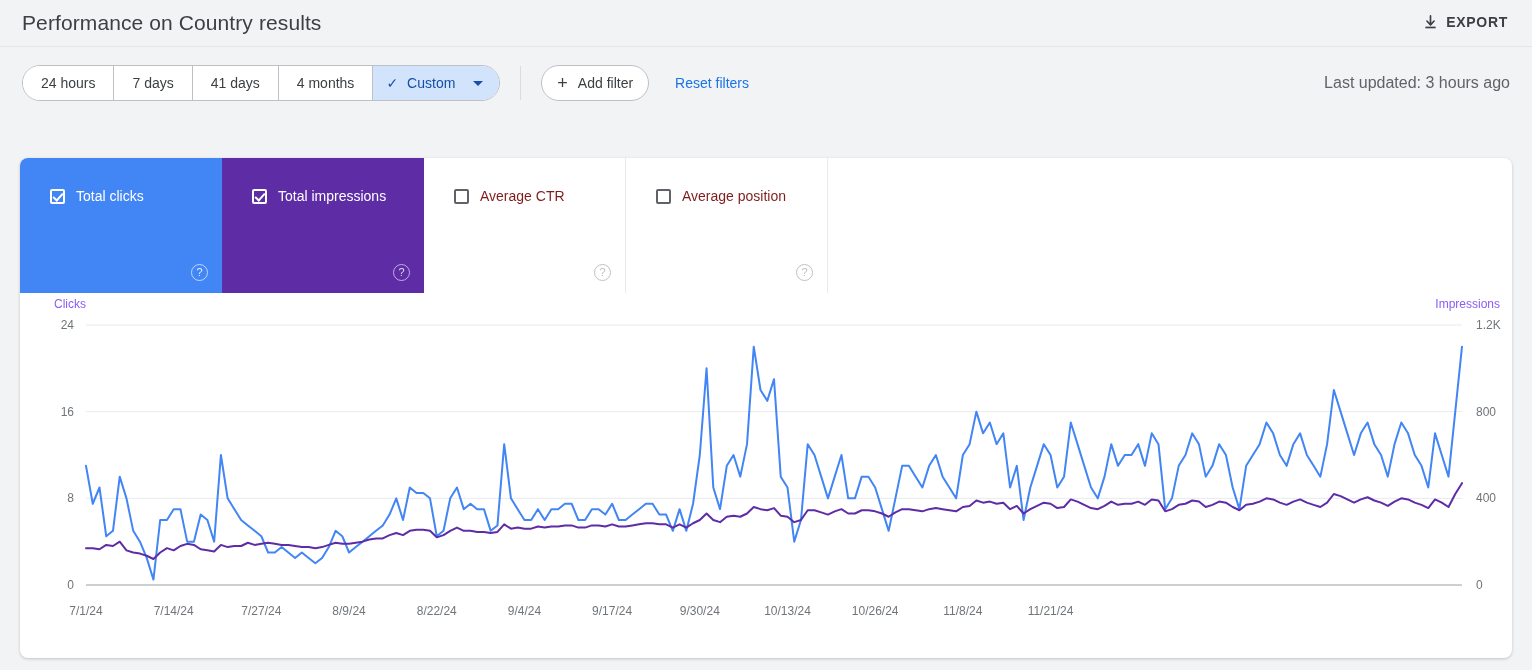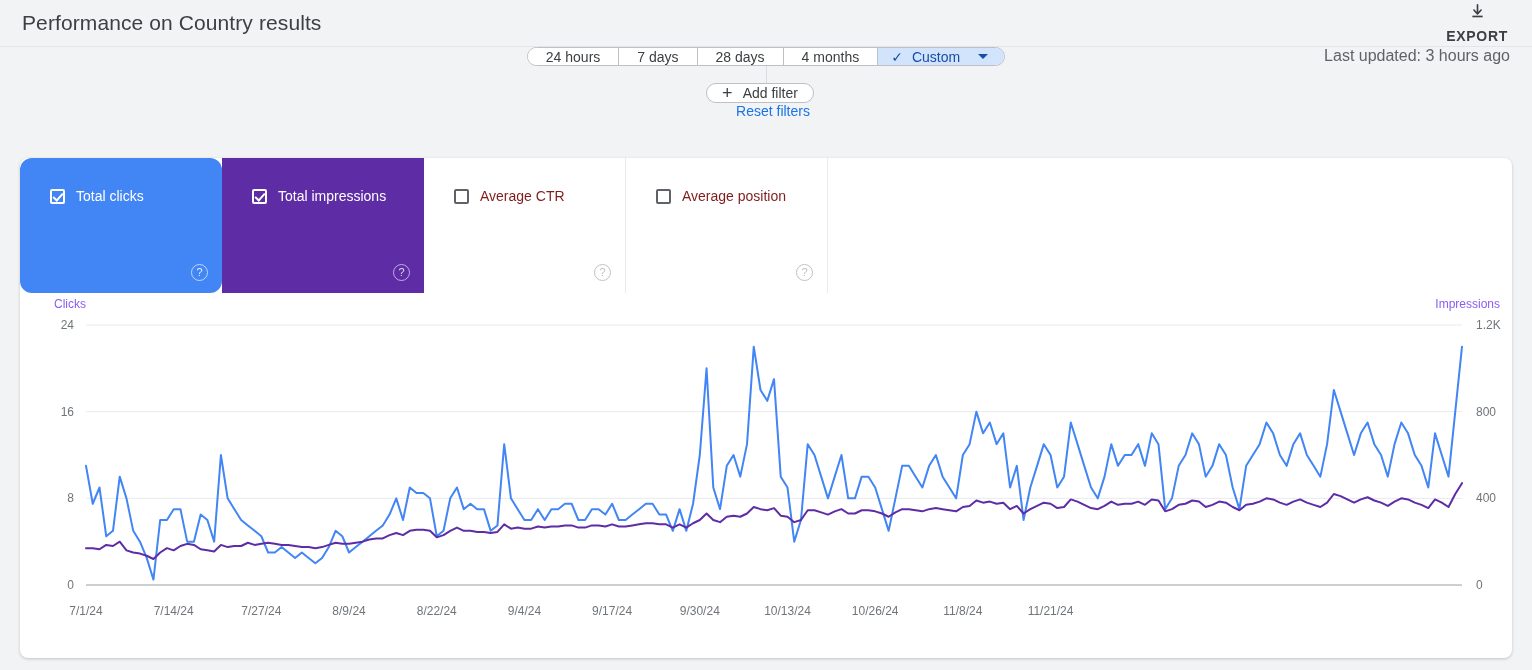--- a/index.html
+++ b/index.html
@@ -23,41 +23,39 @@
   }
   .page-title {
     font-size: 21px;
     color: #3c4043;
     letter-spacing: .1px;
   }
   .export-btn {
     position: absolute;
     right: 18px; top: 50%;
     transform: translateY(-50%);
-    display: flex; align-items: center; gap: 6px;
+    display: flex; gap: 6px;
     cursor: pointer;
     padding: 4px 6px;
-    flex-direction: column;
   }
   .export-btn .label {
     font-size: 14px;
     font-weight: bold;
     letter-spacing: .7px;
     color: #3c4043;
   }
 
   
   .filterbar {
     height: 72px;
     display: flex;
     align-items: center;
     padding: 0 22px;
     gap: 0;
     position: relative;
-    flex-direction: column;
   }
 
   .segmented {
     display: flex;
     border: 1px solid #bdc1c6;
     border-radius: 20px;
     overflow: hidden;
     height: 36px;
     background: #fff;
   }
@@ -165,21 +163,21 @@
   }
   .metric {
     position: relative;
     width: 202px;
     padding: 30px 0 0 30px;
     border-right: 1px solid #e8eaed;
     cursor: pointer;
   }
   .metric:nth-child(1) { border-right: none; }
   .metric:nth-child(2) { border-right: none; }
-  .metric.sel-blue { background: #4285f4; border-right: none; border-radius: 12px; }
+  .metric.sel-blue { background: #4285f4; border-right: none; }
   .metric.sel-purple { background: #5e2ca5; border-right: none; }
   .metric-row { display: flex; align-items: center; gap: 11px; }
   .cbox {
     width: 15px; height: 15px;
     border: 2px solid #5f6368;
     border-radius: 2px;
     display: inline-block;
     position: relative;
     flex: none;
   }
@@ -254,21 +252,21 @@
 <div class="filterbar">
 
   <div class="segmented">
     <div class="seg">
       <span>24 hours</span>
     </div>
     <div class="seg">
       <span>7 days</span>
     </div>
     <div class="seg">
-      <span>28 days</span>
+      <span>41 days</span>
     </div>
     <div class="seg">
       <span>4 months</span>
     </div>
     <div class="seg active">
       <span class="chk">✓</span>
       <span>Custom</span>
       <span class="caret"></span>
     </div>
   </div>

